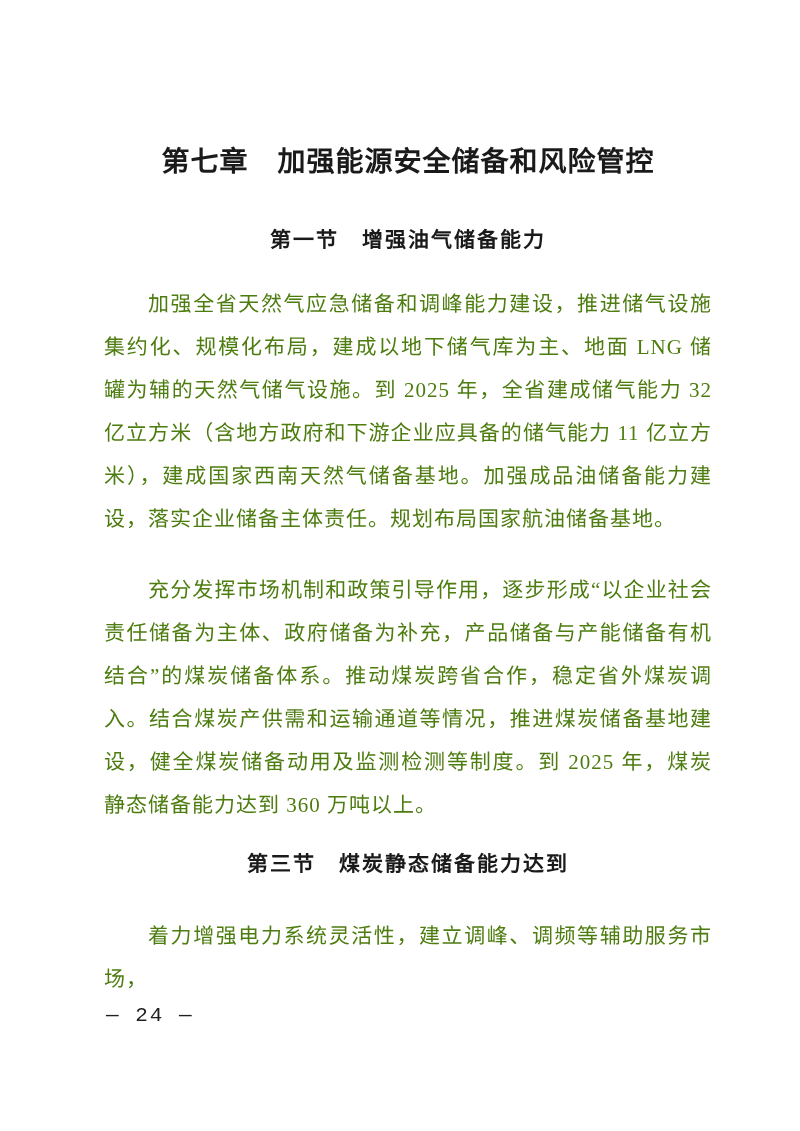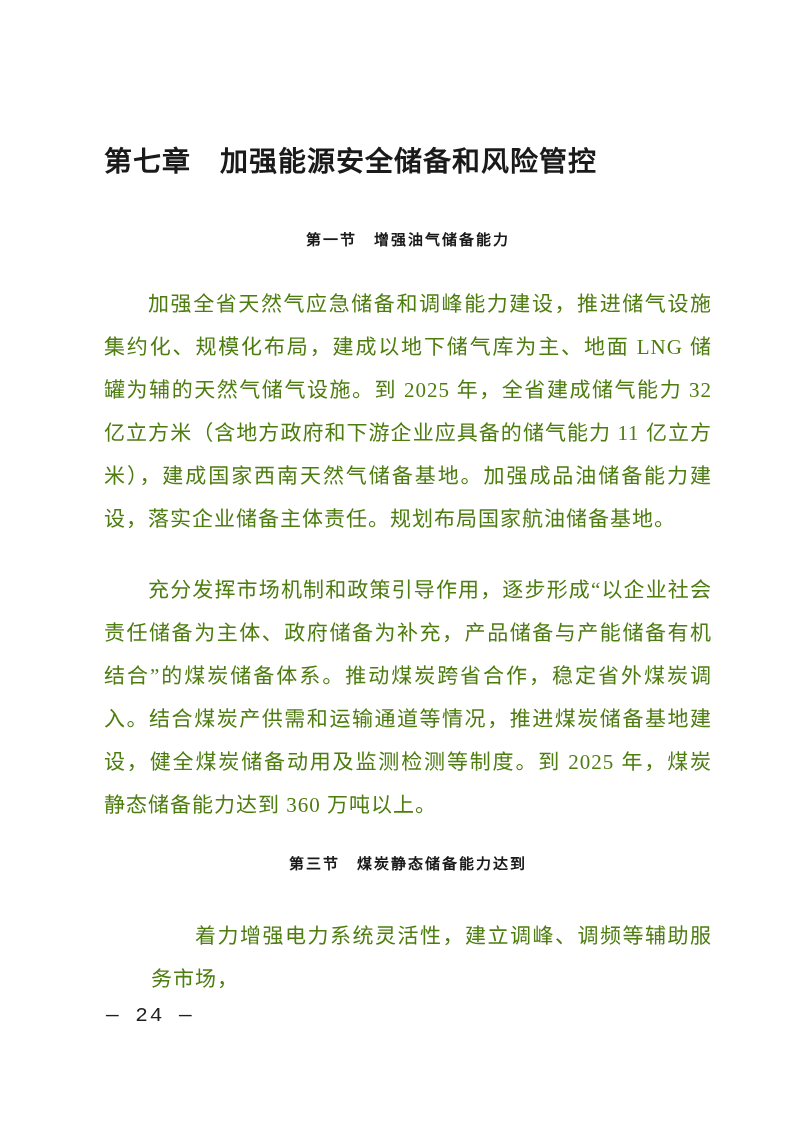--- a/index.html
+++ b/index.html
@@ -16,48 +16,48 @@
     font-family: "Liberation Serif", "DejaVu Serif", serif;
     overflow: hidden;
   }
   .content {
     padding: 145px 88px 0 104px; 
   }
   .chapter-title {
     font-family: "Liberation Sans", "DejaVu Sans", sans-serif;
     font-size: 28px;
     font-weight: 700;
-    text-align: left;
+    text-align: center;
     letter-spacing: 1px;
     line-height: 34px;
     color: #1a1a1a;
   }
   .section-heading {
     font-family: "Liberation Serif", "DejaVu Serif", serif;
-    font-size: 15px;
+    font-size: 21px;
     font-weight: 700;
     text-align: center;
     letter-spacing: 2px;
     line-height: 30px;
     color: #1a1a1a;
   }
   .heading-1 { margin-top: 46px; }
   .heading-2 { margin-top: 30px; }
   .heading-3 { margin-top: 22px; }
   .body-paragraph {
     font-size: 21px;
     line-height: 43px;
     letter-spacing: 1px;
     text-align: justify;
     text-justify: inter-character;
     text-indent: 44px;
     color: #4d7c0f;
     margin-top: 28px;
   }
-  .para-3 { margin-top: 36px; margin-left: 47px; }
+  .para-3 { margin-top: 36px; }
   .page-footer {
     position: absolute;
     left: 106px;
     top: 1004px;
     font-size: 21px;
     letter-spacing: 2px;
     color: #1f1f1f;
     font-family: Liberation Mono, monospace;
     text-align: center;
   }

